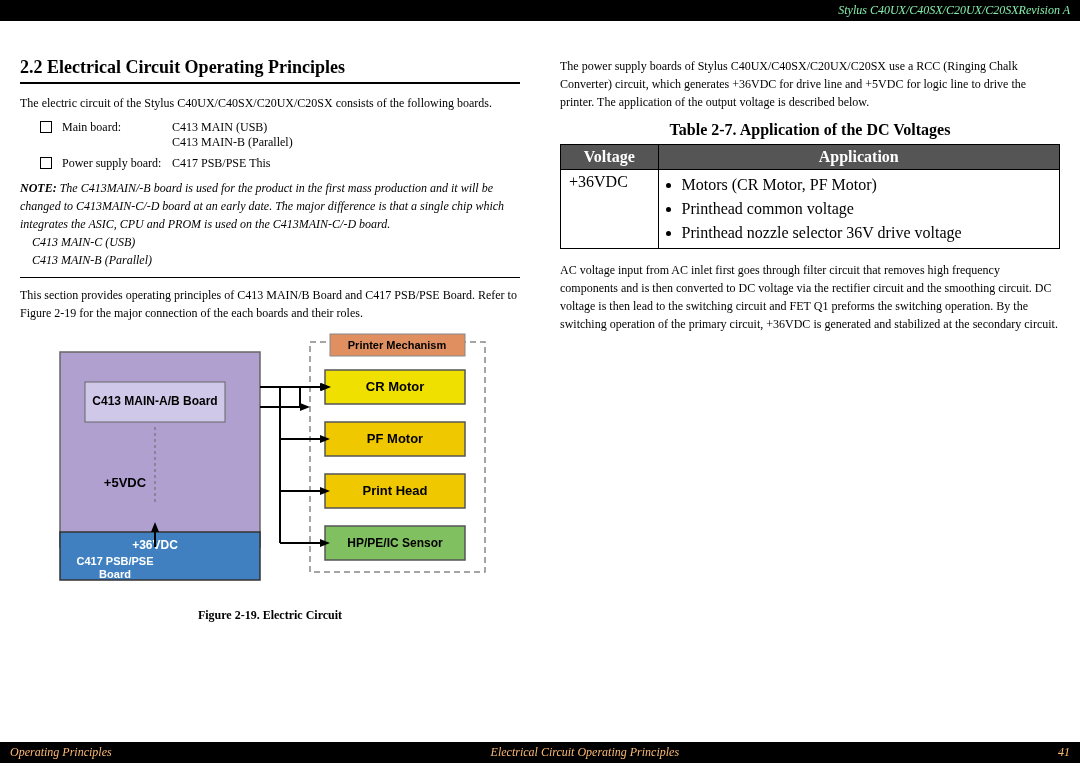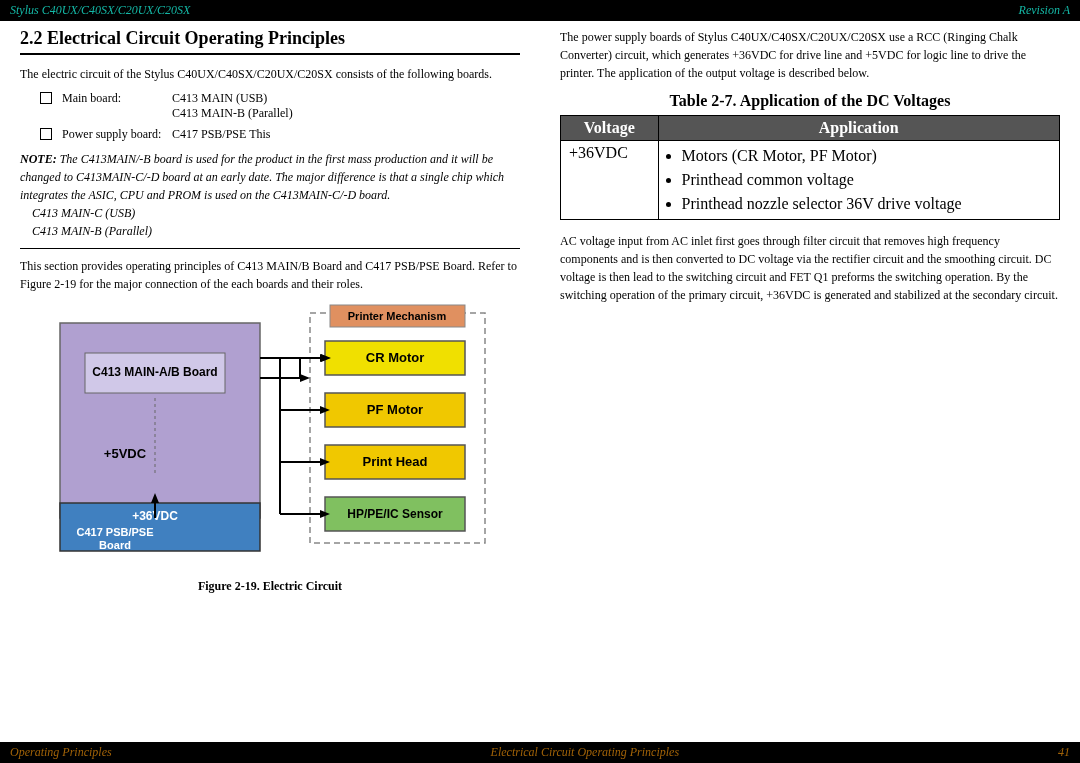--- a/index.html
+++ b/index.html
@@ -10,49 +10,50 @@
       font-size: 13px;
       background: #fff;
       color: #000;
       overflow: hidden;
       position: relative;
     }
 
     
     .header-bar {
       background: #000;
-      color: #14b8a6;
+      color: #86efac;
+      display: flex;
+      justify-content: flex-end;
+      padding: 3px 10px;
+      font-style: italic;
+      font-size: 12px;
+    }
+
+    
+    .footer-bar {
+      background: #000;
+      color: #fdba74;
       display: flex;
       justify-content: space-between;
       padding: 3px 10px;
       font-style: italic;
       font-size: 12px;
-    }
-
-    
-    .footer-bar {
-      background: #000;
-      color: #a16207;
-      display: flex;
-      justify-content: space-between;
-      padding: 3px 10px;
-      font-style: italic;
-      font-size: 12px;
       position: absolute;
       bottom: 0;
       left: 0;
       right: 0;
     }
 
     
     .main-content {
       display: flex;
-      padding: 7px 20px 10px 20px;
+      padding: 20px 20px 10px 20px;
       gap: 40px;
       height: calc(763px - 52px);
+      margin-top: 16px;
     }
 
     
     .left-col {
       flex: 1;
       min-width: 0;
     }
 
     
     .right-col {

